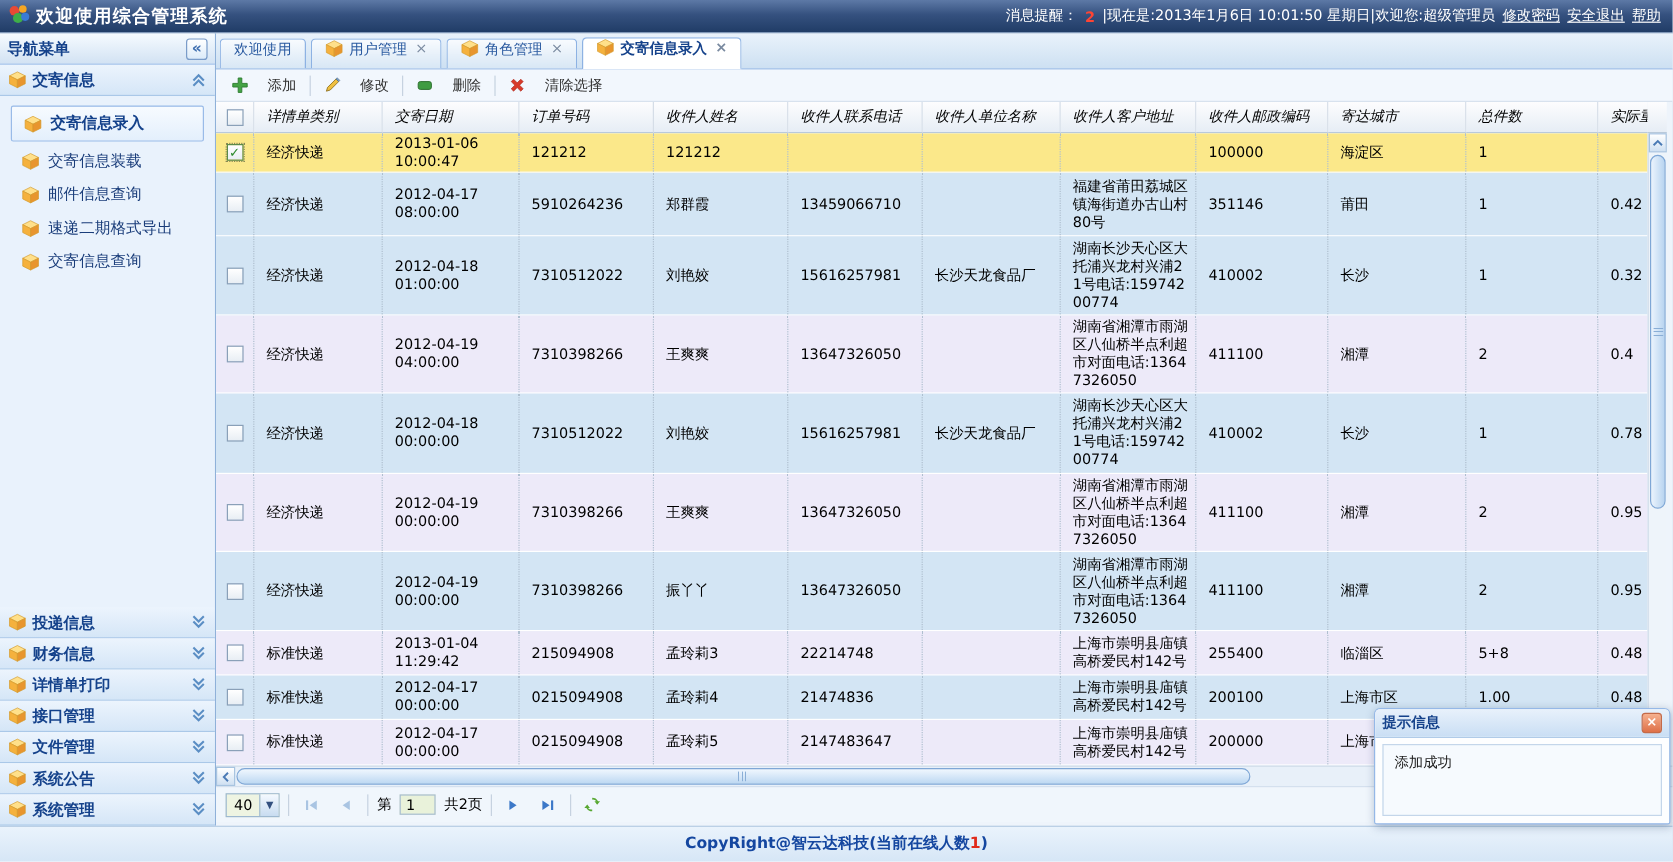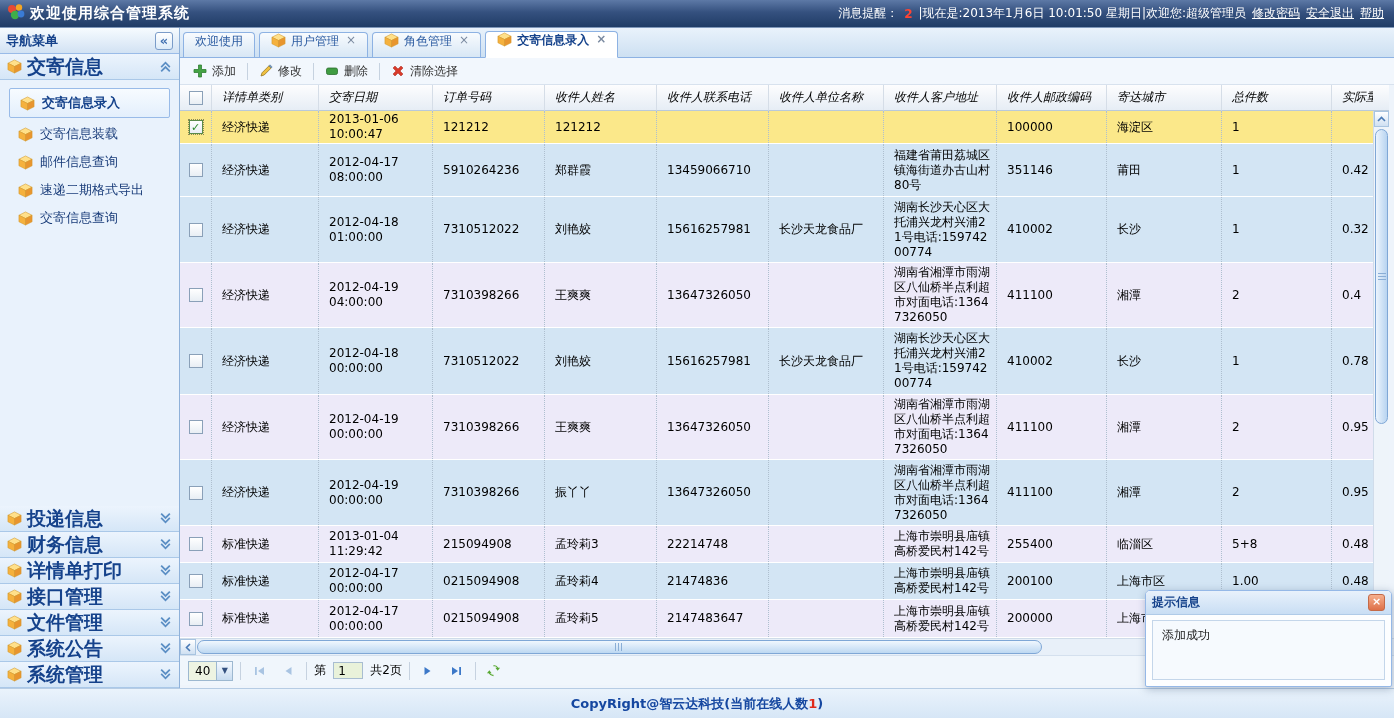--- a/index.html
+++ b/index.html
@@ -18,41 +18,41 @@
 
   .body-row { display:flex; height:660px; }
 
   
   .sidebar { width:180px; border-right:1px solid #8fb1d9; background:#e9f2fc; display:flex; flex-direction:column; }
   .sidebar-header { height:26px; flex:0 0 26px; background:linear-gradient(#f6fbff,#d2e2f3); border-bottom:1px solid #99bbe8;
                     display:flex; align-items:center; justify-content:space-between; padding:0 6px; color:#15428b; font-weight:bold; font-size:13px;}
   .collapse-btn { width:18px; height:18px; border:1px solid #7a9cc9; border-radius:3px; background:linear-gradient(#fff,#dcebf9);
                   color:#3f6fb0; font-weight:bold; text-align:center; line-height:16px; cursor:pointer; }
   .acc-header { height:26px; flex:0 0 26px; background:linear-gradient(#ecf4fd,#d5e6f7); border-bottom:1px solid #aac8e8;
-                display:flex; align-items:center; gap:5px; padding:0 7px; color:#15428b; font-weight:bold; font-size:19px; cursor:pointer; }
+                display:flex; align-items:center; gap:5px; padding:0 7px; color:#15428b; font-weight:bold; font-size:13px; cursor:pointer; }
   .acc-header .spacer { flex:1; }
   .acc-body { flex:1; background:#e9f2fc; padding-top:8px; overflow:hidden; }
   .nav-item { height:28px; display:flex; align-items:center; gap:7px; padding-left:18px; color:#1a3d7a; font-size:13px; cursor:pointer; }
   .nav-item.selected { height:30px; margin:0 9px 2px 9px; padding-left:10px; border:1px solid #99bbe8; border-radius:2px;
                        background:linear-gradient(#f7fbff,#e3effc); font-weight:bold; color:#15428b; }
   .chev { display:inline-flex; width:13px; height:13px; }
   .chev-down { transform:rotate(180deg); }
   .box-icon { display:inline-flex; width:15px; height:15px; }
 
   
   .main { flex:1; display:flex; flex-direction:column; background:#eef4fb; }
   .tabbar { height:30px; flex:0 0 30px; background:linear-gradient(#e9f2fb,#cde0f2); border-bottom:1px solid #8db2e3;
             display:flex; align-items:flex-end; gap:4px; padding:4px 0 0 3px; }
   .tab { height:25px; display:flex; align-items:flex-start; gap:5px; padding:0 11px; border:1px solid #8db2e3; border-bottom:none;
          border-radius:4px 4px 0 0; background:linear-gradient(#f8fbfe,#d8e7f5); color:#2a5aa0; cursor:pointer; }
   .tab .tab-close { color:#7a8aa0; font-size:12px; margin-left:2px; cursor:pointer; }
   .tab.active { height:27px; background:#fff; font-weight:bold; color:#15428b; margin-bottom:-1px; border-bottom:1px solid #fff; }
 
   .toolbar { height:27px; flex:0 0 27px; background:#f2f7fd; border-bottom:1px solid #d8e2ee; display:flex; align-items:center; padding:0 5px; }
-  .tool-btn { display:flex; align-items:center; gap:5px; padding:2px 8px; color:#333; cursor:pointer; border-radius:2px; }
+  .tool-btn { display:flex; align-items:center; gap:16px; padding:2px 8px; color:#333; cursor:pointer; border-radius:2px; }
   .tb-sep { width:1px; height:17px; background:#c6d2e0; margin:0 3px; }
 
   
   .grid-zone { flex:0 0 553px; display:flex; flex-direction:column; }
   .grid-head-strip { display:flex; height:26px; flex:0 0 26px;font-style:italic; }
   .grid-head { width:1193px; overflow:hidden; display:flex; }
   .head-filler { width:16px; background:linear-gradient(#fdfdfe,#e6edf5); border-bottom:1px solid #b9c9da; }
   .h-cell { height:26px; line-height:24px; background:linear-gradient(#fdfdfe,#e6edf5); border-right:1px solid #d5dde7;
             border-bottom:1px solid #b9c9da; padding-left:10px; white-space:nowrap; overflow:hidden; flex:none; }
   .h-ck { display:flex; align-items:center; justify-content:center; padding-left:0; }

